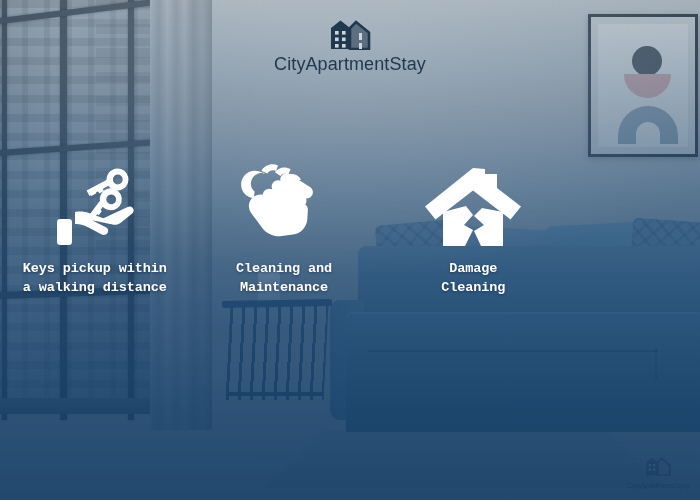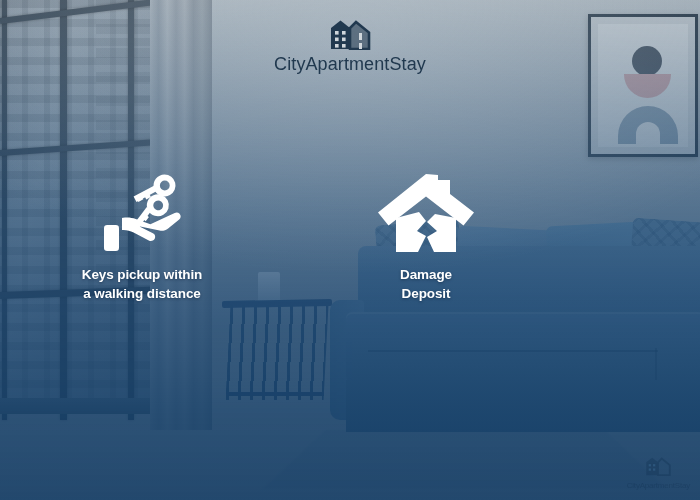--- a/index.html
+++ b/index.html
@@ -119,21 +119,21 @@
       rgba(17,58,99,.90) 100%);}
   .overlay2{position:absolute;inset:0;
     background:radial-gradient(120% 85% at 50% 8%,rgba(200,210,218,.30) 0%,rgba(40,80,120,0) 55%);}
 
   
   .logo{position:absolute;left:0;right:0;top:18px;text-align:center;}
   .logo-mark{display:block;margin:0 auto 4px;}
   .logo-text{font-size:18px;color:#21394f;letter-spacing:.1px;
     font-family:"Liberation Sans",sans-serif;}
 
-  .features{position:absolute;left:0;top:168px;width:568px;display:flex;}
+  .features{position:absolute;left:0;top:162px;width:568px;display:flex;font-family:Liberation Mono, monospace;}
   .feat{flex:1 1 0;display:flex;flex-direction:column;align-items:center;}
   .feat .ico{height:84px;display:flex;align-items:flex-end;justify-content:center;}
   .feat .lbl{margin-top:13px;text-align:center;color:#fff;font-weight:bold;
     font-size:13.5px;line-height:1.42;letter-spacing:-.1px;
     text-shadow:0 1px 3px rgba(0,20,45,.45);white-space:pre-line;}
 
   .watermark{position:absolute;right:10px;bottom:10px;text-align:center;opacity:.30;}
   .wm-text{font-size:8px;color:#0c2c4c;letter-spacing:-.2px;margin-top:1px;}
 </style>
 </head>
@@ -221,34 +221,52 @@
             <path d="M48.3 51.4l4.4 3.5-3.4 4.3-4.4-3.5zM53.5 44.8l5.4 4.3-3.2 4.1-5.4-4.3z"></path>
             <rect x="14" y="57" width="15" height="26" rx="3.2"></rect>
             <path d="M32 62c4-.3 8 .6 11.6 2.6l15.2 7.9c2 1 4.3.5 5.6-1.2 1.5-2 .8-4.9-1.5-6l-13.9-7 20.6 4.2c3 .6 6.1-.2 8.5-2.1l11.1-8.8c1.8-1.4 2-4.1.4-5.8-1.3-1.3-3.3-1.6-4.9-.7L60.4 56.3 45.7 51c-4-1.5-8.4-1.9-12.6-1.2L32 50z"></path>
           </g>
         </svg>
       </div>
       <div class="lbl">Keys pickup within
 a walking distance</div>
     </div>
 
+    <div class="feat">
+      <div class="ico">
+        <svg width="100" height="84" viewBox="0 0 100 84">
+          <g fill="#fff">
+            <path d="M31 11c-6.5-1.5-13 2.6-14 9.2-.6 3.8.9 7.4 3.7 9.6l-1 6.2c-5.6-.3-10.4-4.1-12-9.5-2.3-7.7 2.5-15.7 10.4-17.4 4.3-.9 8.5.2 11.7 2.7l1.2-.8zM44 3.6c-6-3-13.3-.7-16.6 5.2l6 2.6c1.8-2.9 5.5-4 8.6-2.5l2-5.3z"></path>
+            <path d="M56.6 7.3c-5.2-3.4-12.1-2.1-15.7 3l5.7 3.6c1.8-2.4 5.1-3 7.6-1.4l2.4-5.2z"></path>
+            <path d="M67 17.2c-3.3-5-10-6.6-15.2-3.6l3.5 5.8c2.4-1.3 5.4-.6 7 1.6l4.7-3.8z"></path>
+            <path d="M46.2 22.5c-2.4-1.6-5.6-.9-7.1 1.6-1.5 2.4-.8 5.6 1.6 7.1l20.6 13c2.4 1.5 3.1 4.7 1.6 7.1l-5.4-3.4c1-1.6.5-3.7-1.1-4.7L46 32.9c-1.6-1-2.1-3.1-1.1-4.7l1.3-5.7z"></path>
+            <path d="M38.4 27.7 61.8 42.5c2.9 1.8 3.8 5.7 2 8.6-1.8 2.9-5.7 3.8-8.6 2L31.8 38.2c-2.9-1.8-3.8-5.7-2-8.6 1.8-2.9 5.7-3.8 8.6-2z"></path>
+            <path d="M47.2 19.3l22.4 14.2c2.9 1.8 3.8 5.7 2 8.6-1.8 2.9-5.7 3.8-8.6 2L40.6 29.9c-2.9-1.8-3.8-5.7-2-8.6 1.8-2.9 5.7-3.8 8.6-2z"></path>
+            <path d="M55.8 12.2 76 25c2.9 1.8 3.8 5.7 2 8.6-1.8 2.9-5.7 3.8-8.6 2L49.2 22.8c-2.9-1.8-3.8-5.7-2-8.6 1.8-2.9 5.7-3.8 8.6-2z"></path>
+            <path d="M32.8 34.4c-5.5-3.5-12.8-1.8-16.2 3.7-2.6 4.1-2.2 9.2.5 12.8l11 14.8c4.6 6.2 12.2 9.4 19.8 8.4l11-1.5c7.9-1.1 13.9-7.5 14.4-15.4l.6-9.1c.2-3.6-2.4-6.8-6-7.2-3.6-.4-6.9 2.2-7.3 5.8l-.6 6.9-6.2-3.9-21-15.3z"></path>
+          </g>
+        </svg>
+      </div>
+      <div class="lbl">Cleaning and
+Maintenance</div>
+    </div>
 
 
     <div class="feat">
       <div class="ico">
         <svg width="100" height="80" viewBox="0 0 100 80">
           <g fill="#fff">
             <path d="M50 2 2 40.5l10.5 13L50 24.6l37.5 28.9L98 40.5 74 22V8H62v-5z"></path>
             <path d="M20 46v34h22l8-16-9-5 9-10-7-9z"></path>
             <path d="M80 46v34H58l-7-15 10-6-10-9 8-8z"></path>
           </g>
         </svg>
       </div>
       <div class="lbl">Damage
-Deposit</div>
+Cleaning</div>
     </div>
 
 
   </div>
 
   <div class="watermark">
     <svg width="26" height="20" viewBox="0 0 42 32">
       <path d="M2 31V10L11.5 2.5 21 10v21z" fill="#0c2c4c"></path>
       <path d="M21 31V10l6-6 13 10.5V31z" fill="none" stroke="#0c2c4c" stroke-width="3"></path>
       <rect x="6" y="13" width="3.6" height="3.6" fill="#3a6c99"></rect>

